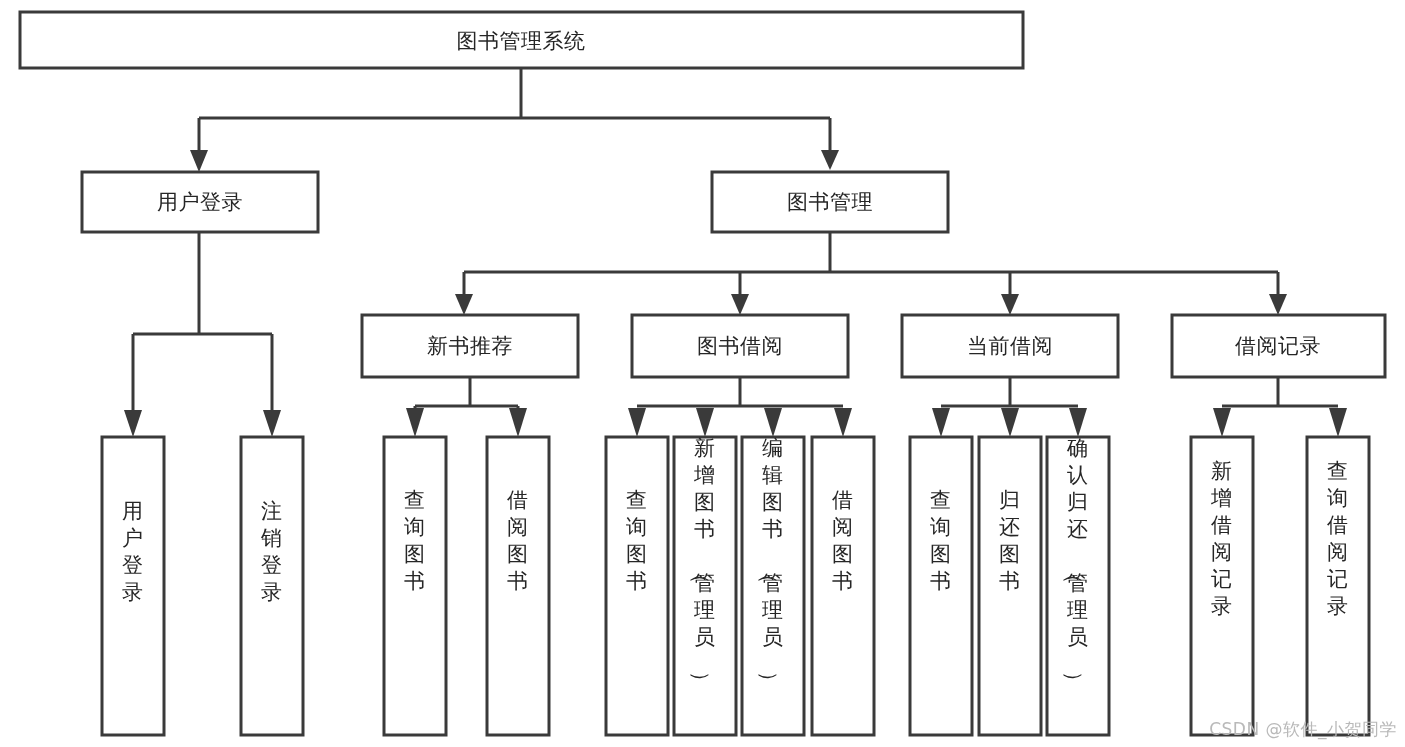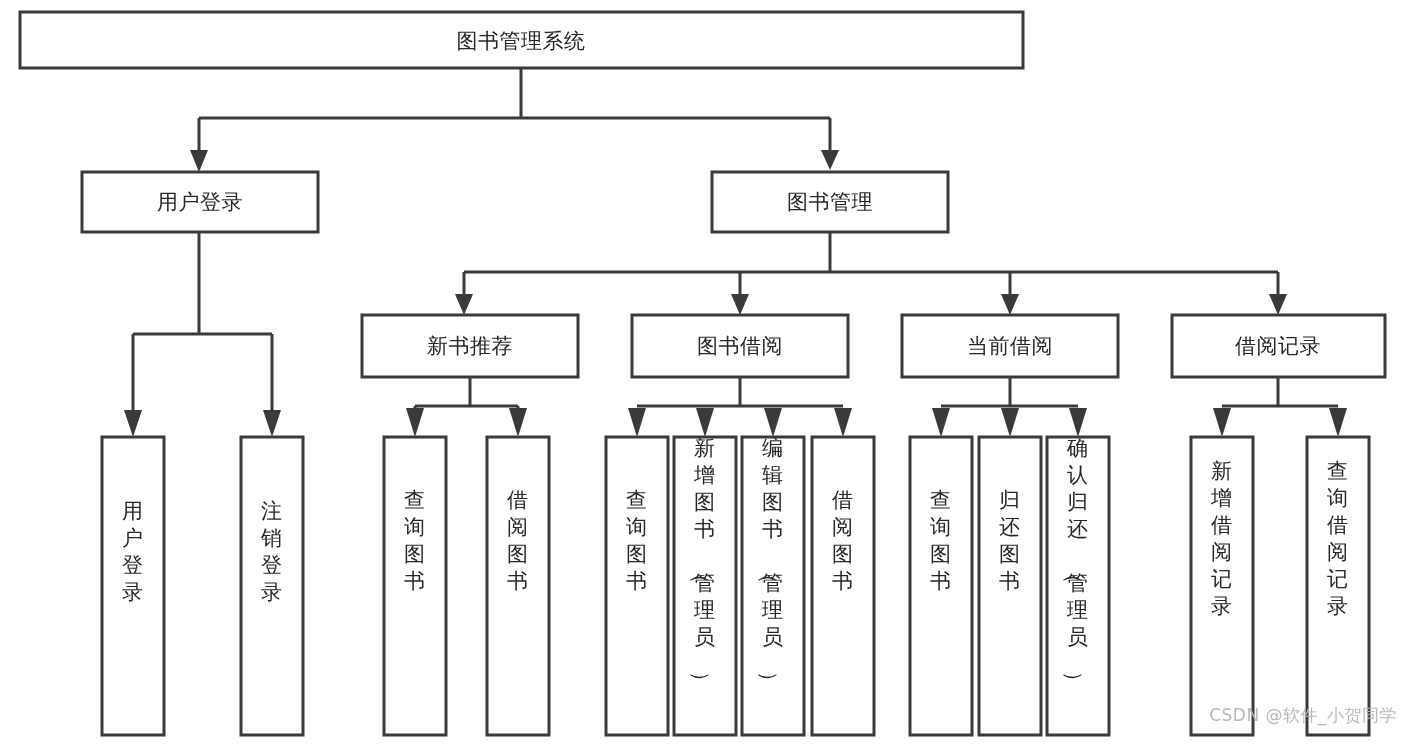--- a/index.html
+++ b/index.html
@@ -52,21 +52,21 @@
     fill: none;
     stroke-linecap: butt;
   }
   .arrow-head {
     fill: #3a3a3a;
     stroke: none;
   }
   .watermark {
     position: absolute;
     right: 8px;
-    bottom: 20px;
+    bottom: 6px;
     font-family: "DejaVu Sans", "Liberation Sans", sans-serif;
     font-size: 17px;
     color: #b9b9b9;
     white-space: nowrap;
     letter-spacing: 0.5px;
     pointer-events: none;
   }
 </style>
 </head>
 <body>

